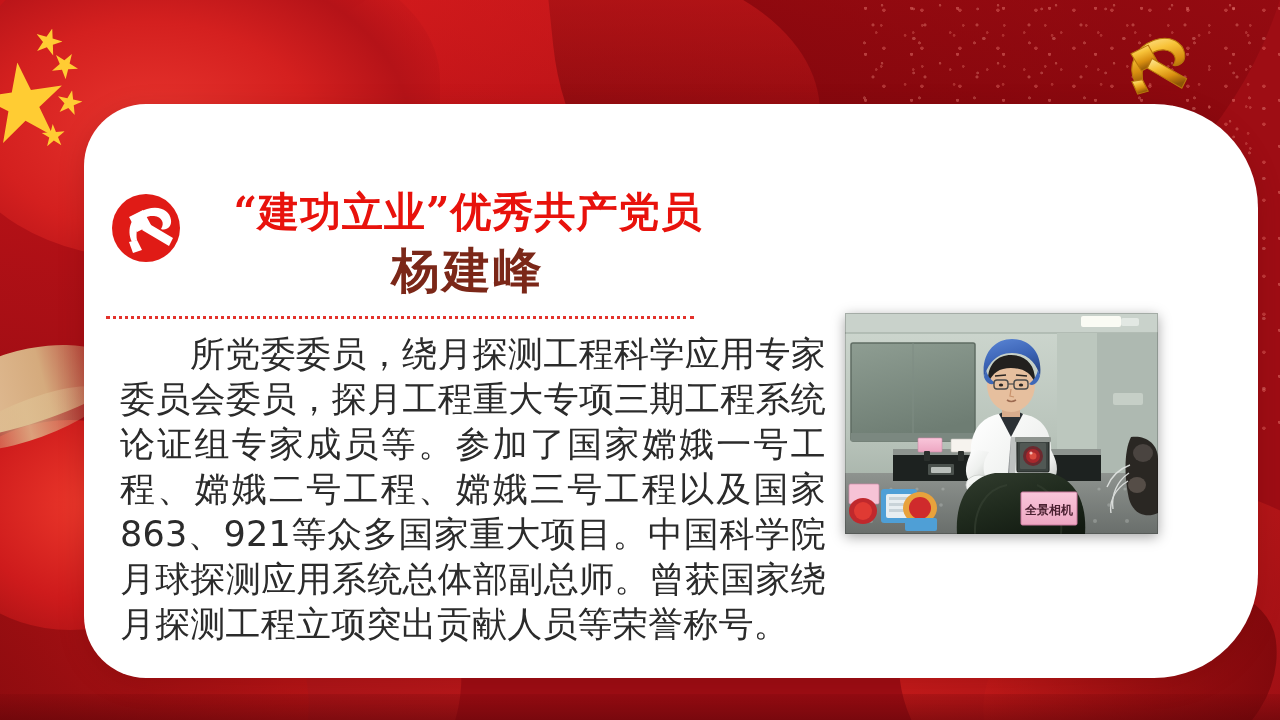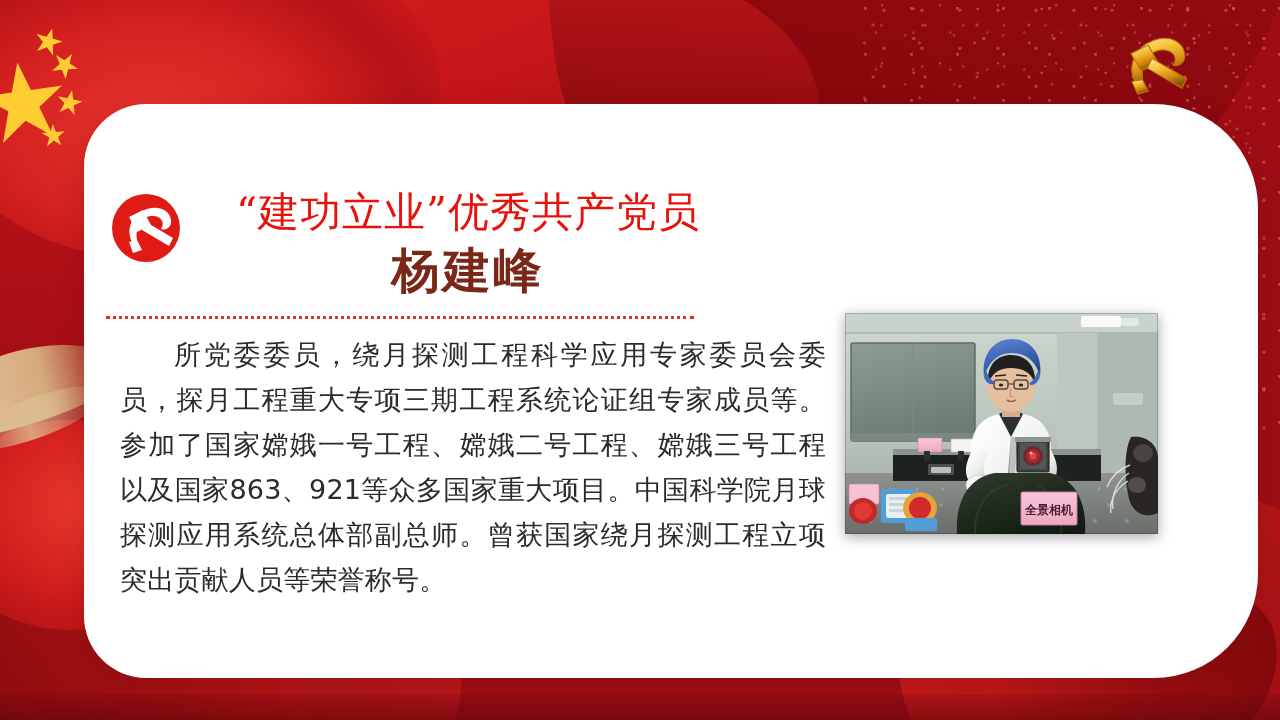--- a/index.html
+++ b/index.html
@@ -192,21 +192,21 @@
     width: 72px;
     height: 72px;
   }
   .title-block {
     margin-left: 96px;
     text-align: center;
     width: 540px;
   }
   .title-main {
     font-family: "DejaVu Serif", "Liberation Serif", serif;
-    font-weight: 400;
+    font-weight: 700;
     font-size: 41px;
     line-height: 1.12;
     color: #E8120C;
     letter-spacing: 1px;
     white-space: nowrap;
   }
   .title-name {
     font-family: "DejaVu Serif", "Liberation Serif", serif;
     font-weight: 700;
     font-size: 48px;
@@ -226,21 +226,21 @@
     opacity: .92;
   }
 
   
   .body-text {
     position: absolute;
     left: 36px;
     top: 228px;
     width: 706px;
     font-family: "DejaVu Sans", "Liberation Sans", sans-serif;
-    font-size: 27px;
+    font-size: 35px;
     line-height: 45px;
     color: #2B2B2B;
     text-align: justify;
     text-align-last: left;
     text-indent: 2em;
     letter-spacing: .2px;
   }
 
   
   .photo-wrap {

